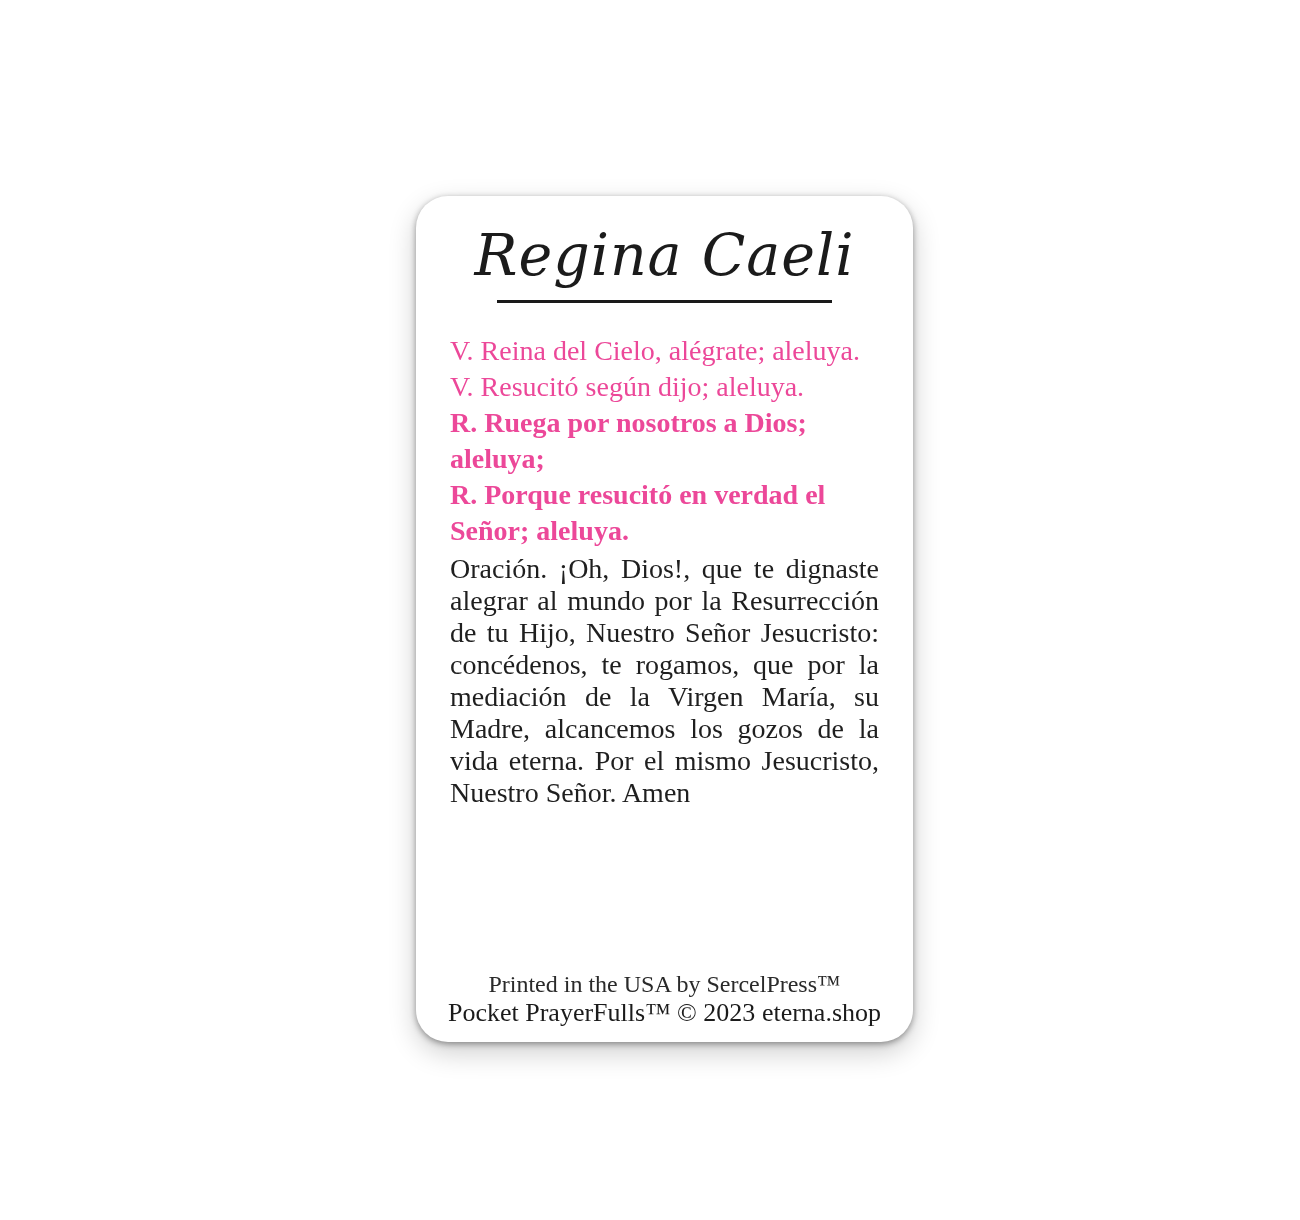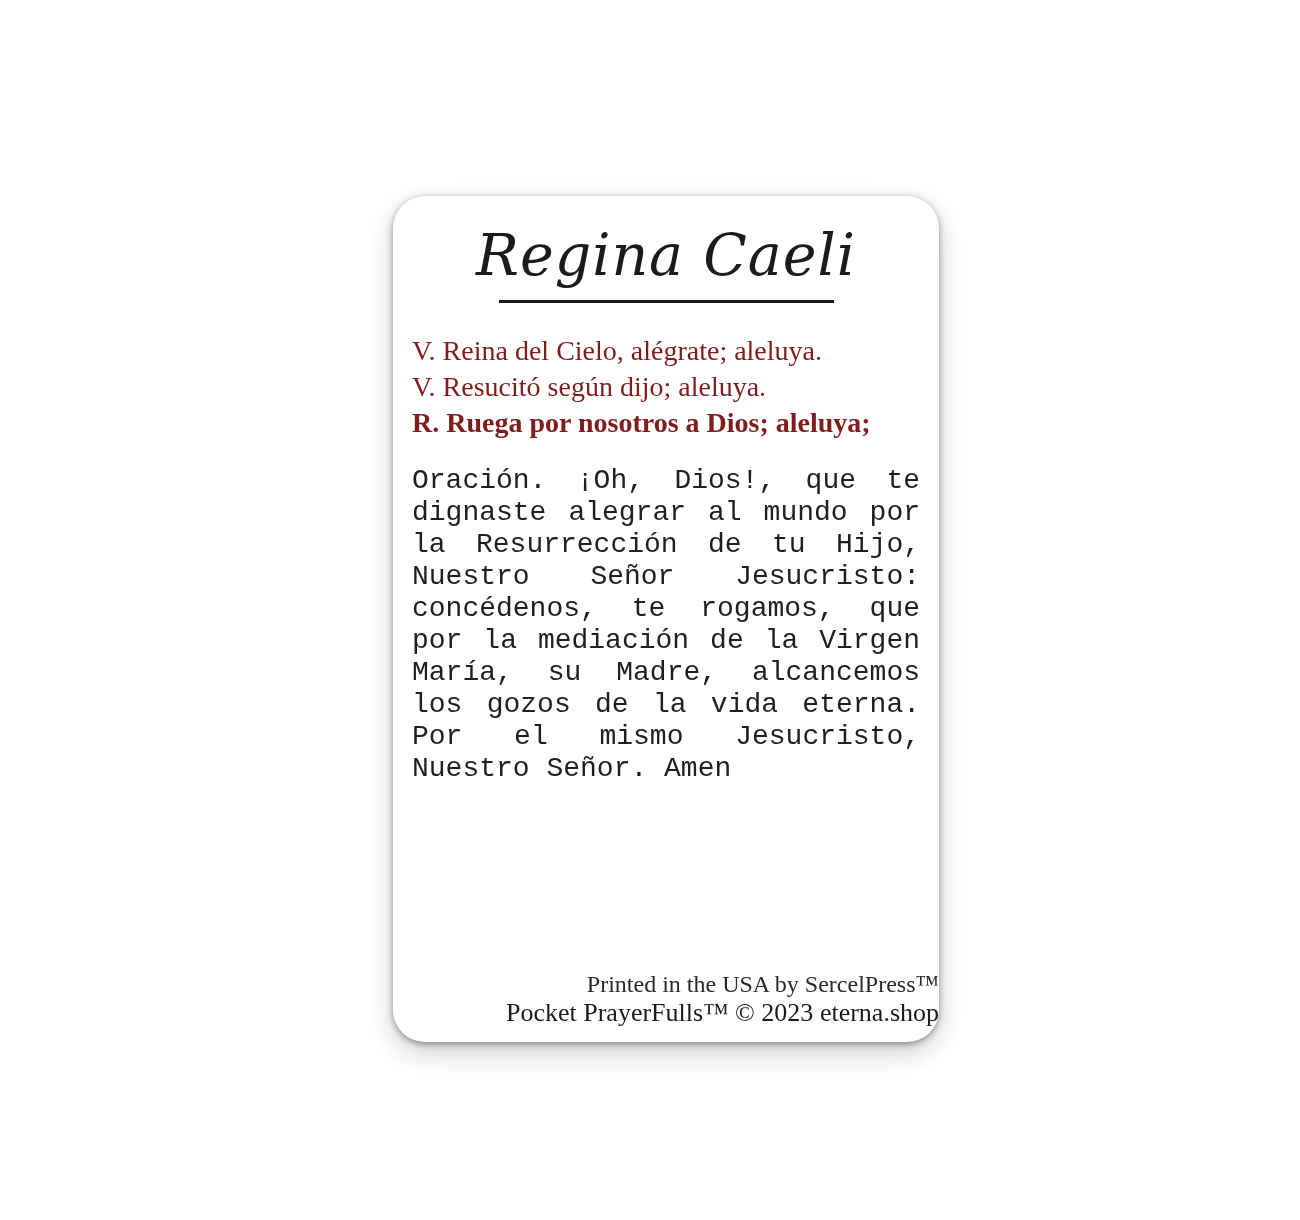--- a/index.html
+++ b/index.html
@@ -11,28 +11,28 @@
     font-family: "Liberation Serif", serif;
   }
   .page {
     position: relative;
     width: 1300px;
     height: 1220px;
     background: #ffffff;
   }
   .card {
     position: absolute;
-    left: 393px;
+    left: 416px;
     top: 196px;
-    width: 546px;
+    width: 497px;
     height: 846px;
     background: #ffffff;
     border-radius: 32px;
     box-shadow: 0 2px 6px rgba(0,0,0,0.38), 0 10px 28px rgba(0,0,0,0.20);
-    padding: 0 19px;
+    padding: 0 34px;
     color: #1d1d1d;
   }
   .title {
     margin-top: 18px;
     height: 76px;
     line-height: 82px;
     text-align: center;
     font-family: "DejaVu Serif", serif;
     font-style: italic;
     font-weight: 400;
@@ -44,38 +44,37 @@
   .title-rule {
     width: 335px;
     height: 3px;
     background: #1a1a1a;
     margin: 10px auto 0 auto;
   }
   .versicles {
     margin-top: 30px;
     font-size: 28px;
     line-height: 36px;
-    color: #7f1d1d;
+    color: #ec4899;
   }
   .versicles p { margin: 0; }
   .versicles p.response { font-weight: bold; }
   .prayer {
-    margin-top: 24px;
+    margin-top: 4px;
     font-size: 28px;
     line-height: 32px;
     text-align: justify;
     color: #1f1f1f;
-    font-family: Liberation Mono, monospace;
   }
   .footer {
     position: absolute;
     left: 0;
     right: 0;
     bottom: 14px;
-    text-align: right;
+    text-align: center;
     color: #2a2a2a;
   }
   .footer-line1 {
     font-size: 24px;
     line-height: 28px;
   }
   .footer-line2 {
     font-size: 26px;
     line-height: 30px;
     color: #1b1b1b;
@@ -89,20 +88,21 @@
   <div class="card">
 
     <div class="title">Regina Caeli</div>
 
     <div class="title-rule"></div>
 
     <div class="versicles">
       <p class="versicle">V. Reina del Cielo, alégrate; aleluya.</p>
       <p class="versicle">V. Resucitó según dijo; aleluya.</p>
       <p class="response">R. Ruega por nosotros a Dios; aleluya;</p>
+      <p class="response">R. Porque resucitó en verdad el Señor; aleluya.</p>
     </div>
 
     <p class="prayer">Oración. ¡Oh, Dios!, que te dignaste alegrar al mundo por la Resurrección de tu Hijo, Nuestro Señor Jesucristo: concédenos, te rogamos, que por la mediación de la Virgen María, su Madre, alcancemos los gozos de la vida eterna. Por el mismo Jesucristo, Nuestro Señor. Amen</p>
 
     <div class="footer">
       <div class="footer-line1">Printed in the USA by SercelPress™</div>
       <div class="footer-line2"><span class="bold">Pocket PrayerFulls™</span><span> © 2023 </span><span class="bold">eterna.shop</span></div>
     </div>
 
   </div>

